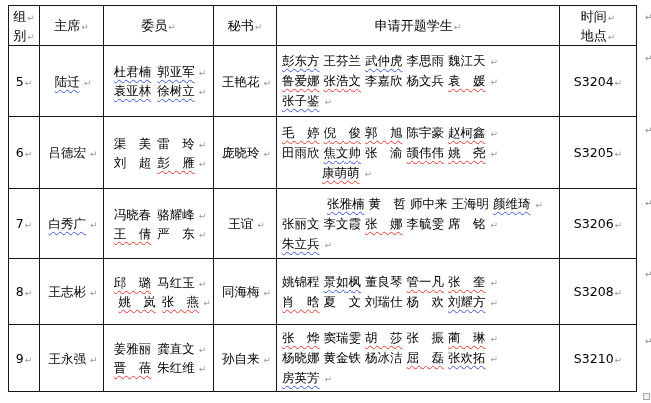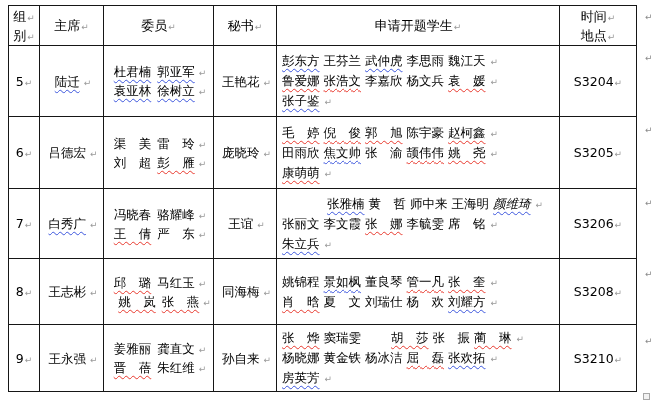--- a/index.html
+++ b/index.html
@@ -97,42 +97,42 @@
           <td>
             <div class="line"><span class="name">渠　美</span><span class="name">雷　玲</span><span class="mark">↵</span></div>
             <div class="line"><span class="name">刘　超</span><span class="name u-r" style="text-decoration-color: rgb(232, 57, 46);">彭　雁</span><span class="mark">↵</span></div>
           </td>
           <td>
             <div class="line"><span class="name">庞晓玲</span><span class="mark">↵</span></div>
           </td>
           <td class="stu-cell">
             <div class="line"><span class="name u-r" style="text-decoration-color: rgb(232, 57, 46);">毛　婷</span><span class="name u-r" style="text-decoration-color: rgb(232, 57, 46);">倪　俊</span><span class="name u-r" style="text-decoration-color: rgb(232, 57, 46);">郭　旭</span><span class="name">陈宇豪</span><span class="name u-r" style="text-decoration-color: rgb(232, 57, 46);">赵柯鑫</span><span class="mark">↵</span></div>
             <div class="line"><span class="name">田雨欣</span><span class="name u-b" style="text-decoration-color: rgb(61, 86, 221);">焦文帅</span><span class="name">张　渝</span><span class="name u-r" style="text-decoration-color: rgb(232, 57, 46);">颉伟伟</span><span class="name u-r" style="text-decoration-color: rgb(232, 57, 46);">姚　尧</span><span class="mark">↵</span></div>
-            <div class="line"><span class="name u-r" style="text-decoration-color: rgb(232, 57, 46);">康萌萌</span><span class="mark">↵</span></div>
+            <div class="line"><span class="name u-r" style="text-decoration-color: rgb(232, 57, 46); margin-left: 40px;">康萌萌</span><span class="mark">↵</span></div>
           </td>
           <td>
             <div class="line"><span>S3205</span><span class="mark">↵</span></div>
           </td>
         </tr>
         <tr style="height: 70px;">
           <td>
             <div class="line"><span>7</span><span class="mark">↵</span></div>
           </td>
           <td>
             <div class="line"><span class="name u-b" style="text-decoration-color: rgb(61, 86, 221);">白秀广</span><span class="mark">↵</span></div>
           </td>
           <td>
             <div class="line"><span class="name">冯晓春</span><span class="name">骆耀峰</span><span class="mark">↵</span></div>
             <div class="line"><span class="name u-r" style="text-decoration-color: rgb(232, 57, 46);">王　倩</span><span class="name">严　东</span><span class="mark">↵</span></div>
           </td>
           <td>
             <div class="line"><span class="name">王谊</span><span class="mark">↵</span></div>
           </td>
           <td class="stu-cell">
-            <div class="line"><span class="name u-b" style="text-decoration-color: rgb(61, 86, 221); margin-left: 45px;">张雅楠</span><span class="name">黄　哲</span><span class="name">师中来</span><span class="name">王海明</span><span class="name u-b" style="text-decoration-color: rgb(61, 86, 221); font-style: italic;">颜维琦</span><span class="mark">↵</span></div>
+            <div class="line"><span class="name u-b" style="text-decoration-color: rgb(61, 86, 221); margin-left: 45px;">张雅楠</span><span class="name">黄　哲</span><span class="name">师中来</span><span class="name">王海明</span><span class="name u-b" style="text-decoration-color: rgb(61, 86, 221);">颜维琦</span><span class="mark">↵</span></div>
             <div class="line"><span class="name">张丽文</span><span class="name">李文霞</span><span class="name u-r" style="text-decoration-color: rgb(232, 57, 46);">张　娜</span><span class="name">李毓雯</span><span class="name">席　铭</span><span class="mark">↵</span></div>
             <div class="line"><span class="name u-b" style="text-decoration-color: rgb(61, 86, 221);">朱立兵</span><span class="mark">↵</span></div>
           </td>
           <td>
             <div class="line"><span>S3206</span><span class="mark">↵</span></div>
           </td>
         </tr>
         <tr style="height: 66px;">
           <td>
             <div class="line"><span>8</span><span class="mark">↵</span></div>
@@ -163,21 +163,21 @@
             <div class="line"><span class="name">王永强</span><span class="mark">↵</span></div>
           </td>
           <td>
             <div class="line"><span class="name">姜雅丽</span><span class="name">龚直文</span><span class="mark">↵</span></div>
             <div class="line"><span class="name u-r" style="text-decoration-color: rgb(232, 57, 46);">晋　蓓</span><span class="name">朱红维</span><span class="mark">↵</span></div>
           </td>
           <td>
             <div class="line"><span class="name">孙自来</span><span class="mark">↵</span></div>
           </td>
           <td class="stu-cell">
-            <div class="line"><span class="name u-r" style="text-decoration-color: rgb(232, 57, 46);">张　烨</span><span class="name">窦瑞雯</span><span class="name u-r" style="text-decoration-color: rgb(232, 57, 46); margin-left: 26px;">胡　莎</span><span class="name">张　振</span><span class="name u-r" style="text-decoration-color: rgb(232, 57, 46);">蔺　琳</span><span class="mark">↵</span></div>
+            <div class="line"><span class="name u-r" style="text-decoration-color: rgb(232, 57, 46);">张　烨</span><span class="name">窦瑞雯</span><span class="name u-r" style="text-decoration-color: rgb(232, 57, 46);">胡　莎</span><span class="name">张　振</span><span class="name u-r" style="text-decoration-color: rgb(232, 57, 46);">蔺　琳</span><span class="mark">↵</span></div>
             <div class="line"><span class="name">杨晓娜</span><span class="name">黄金铁</span><span class="name">杨冰洁</span><span class="name u-r" style="text-decoration-color: rgb(232, 57, 46);">屈　磊</span><span class="name u-b" style="text-decoration-color: rgb(61, 86, 221);">张欢拓</span><span class="mark">↵</span></div>
             <div class="line"><span class="name u-b" style="text-decoration-color: rgb(61, 86, 221);">房英芳</span><span class="mark">↵</span></div>
           </td>
           <td>
             <div class="line"><span>S3210</span><span class="mark">↵</span></div>
           </td>
         </tr>
       </tbody>
   </table>
 </div>

